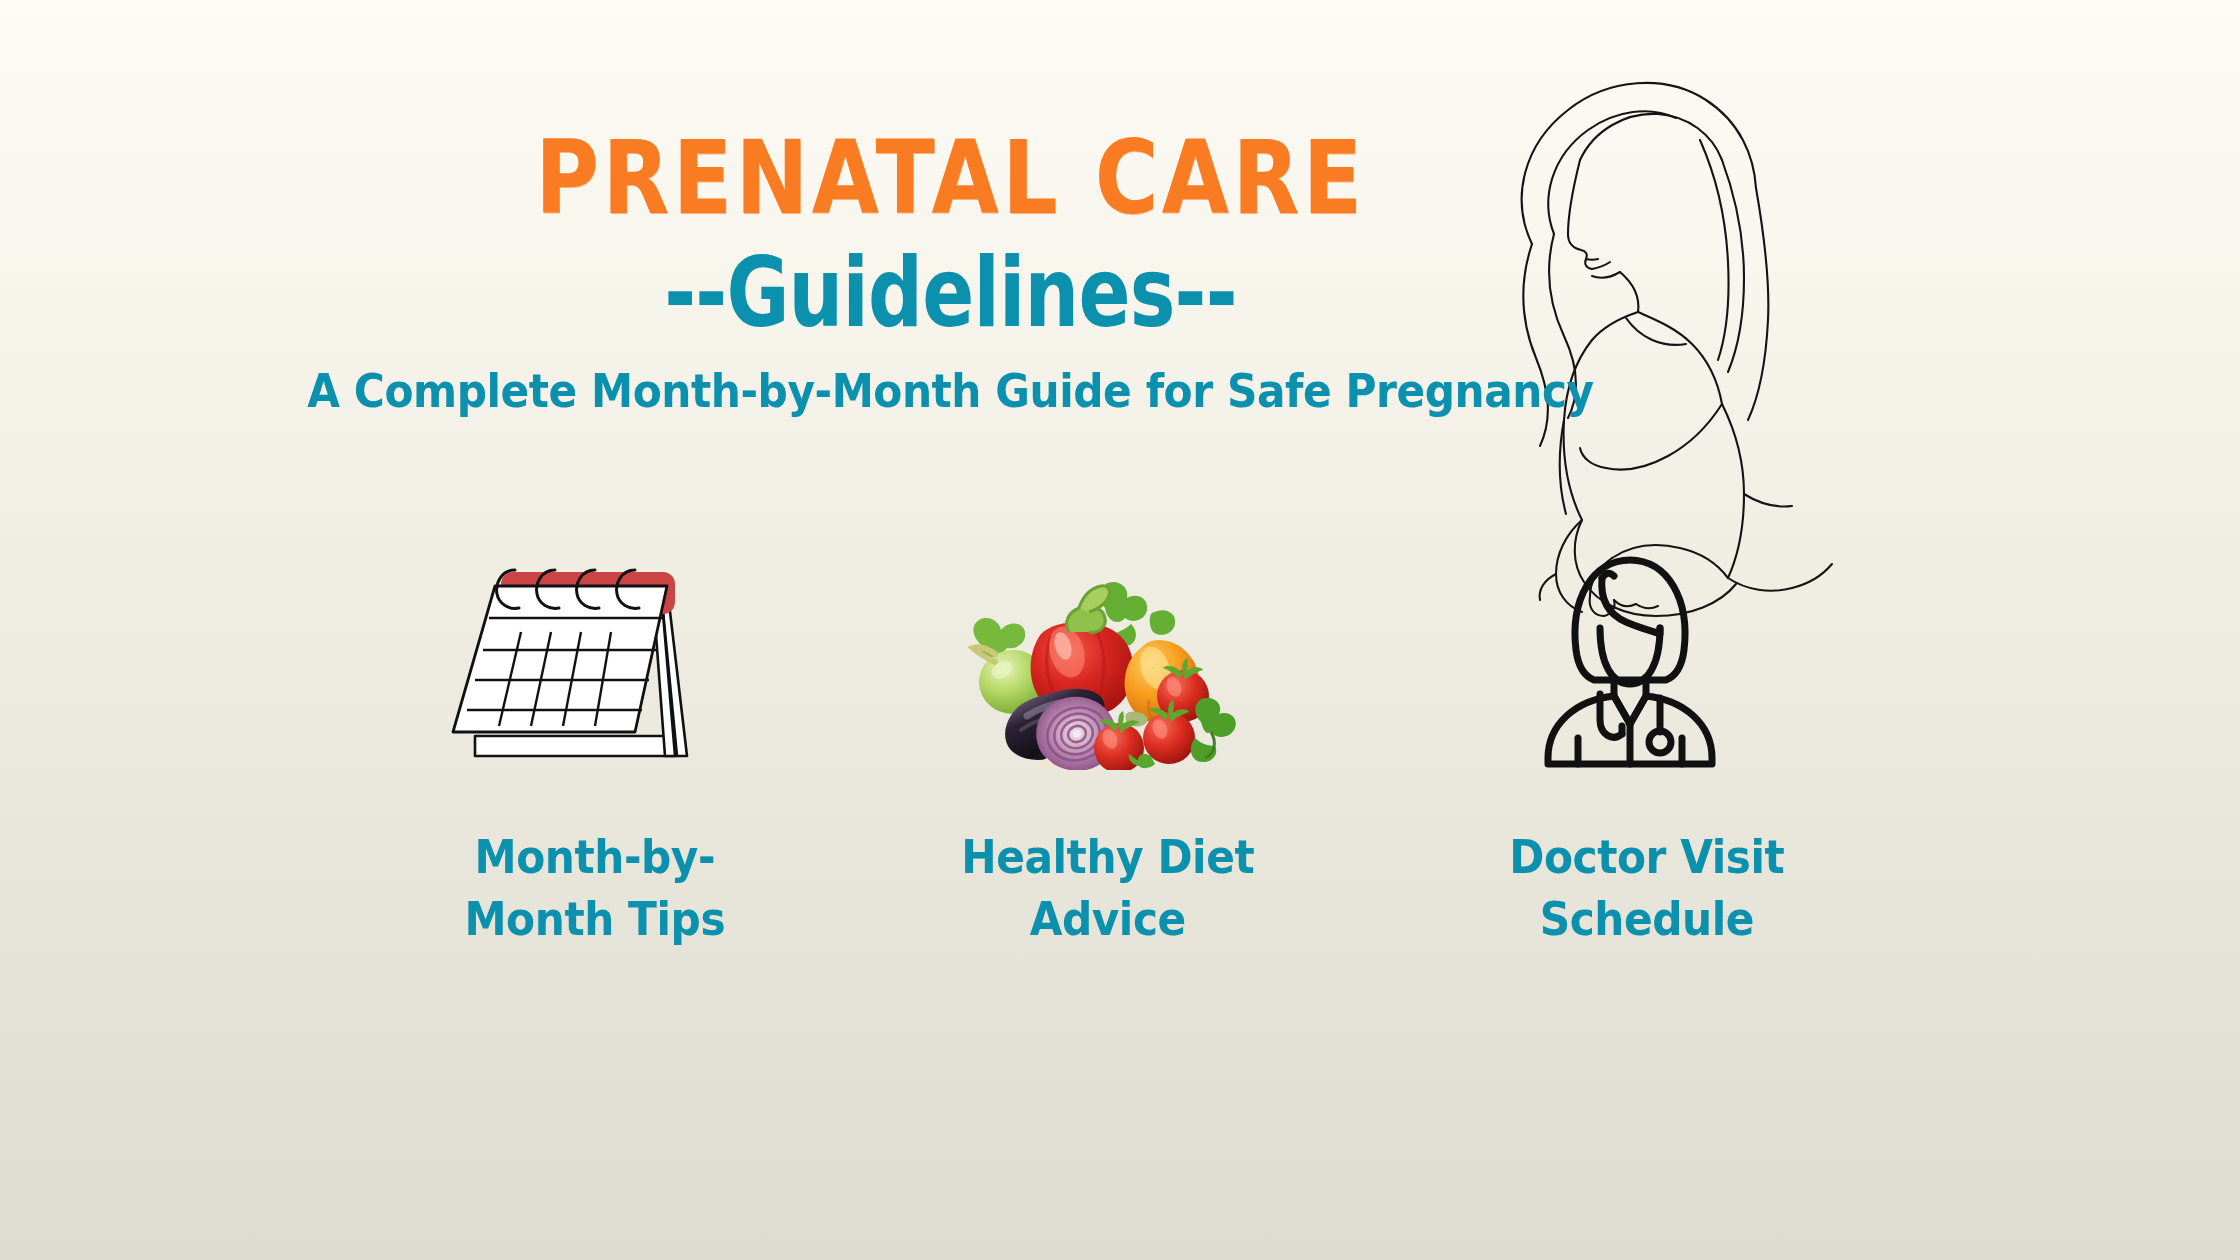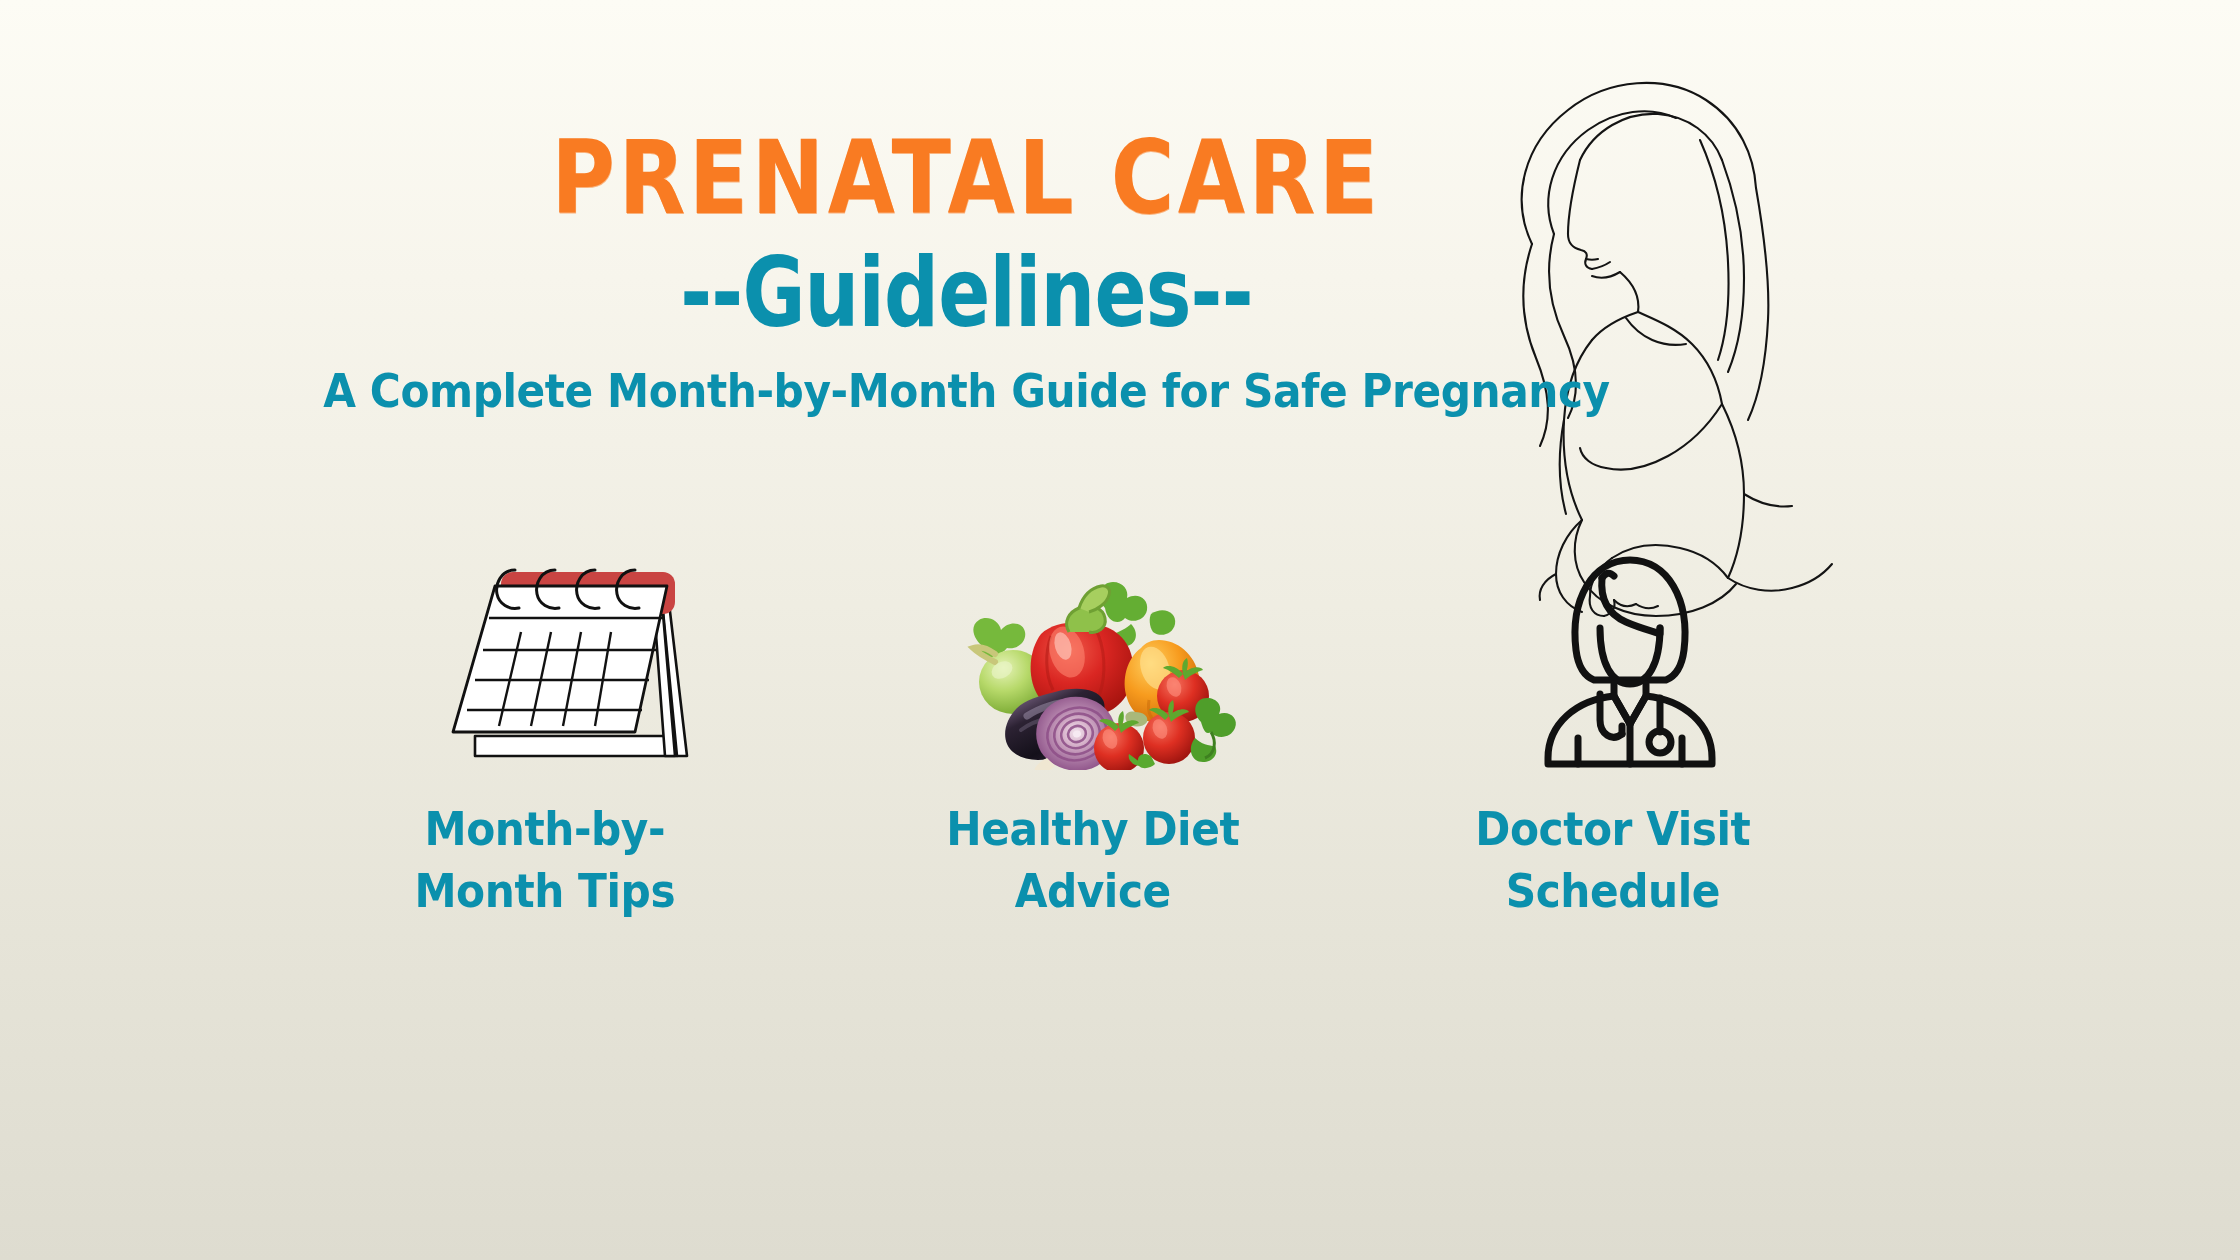--- a/index.html
+++ b/index.html
@@ -32,21 +32,21 @@
     left: 1440px;
     top: 48px;
     width: 400px;
     height: 580px;
     pointer-events: none;
   }
 
   
   #headline {
     position: absolute;
-    left: 16px;
+    left: 0;
     top: 0;
     width: 1901px;
     text-align: center;
   }
 
   #title-main {
     margin: 0;
     padding-top: 128px;
     font-family: "DejaVu Sans", sans-serif;
     font-size: 101px;
@@ -90,21 +90,22 @@
     width: 1400px;
     display: flex;
     flex-direction: row;
     align-items: flex-start;
     justify-content: space-between;
   }
   .feature {
     width: 340px;
     display: flex;
     flex-direction: column;
-    align-items: flex-start;
+    align-items: flex-end;
+    gap: 28px;
   }
   .feature-art {
     height: 250px;
     width: 340px;
     display: flex;
     align-items: flex-end;
     justify-content: center;
   }
   .feature-label {
     margin-top: 28px;

